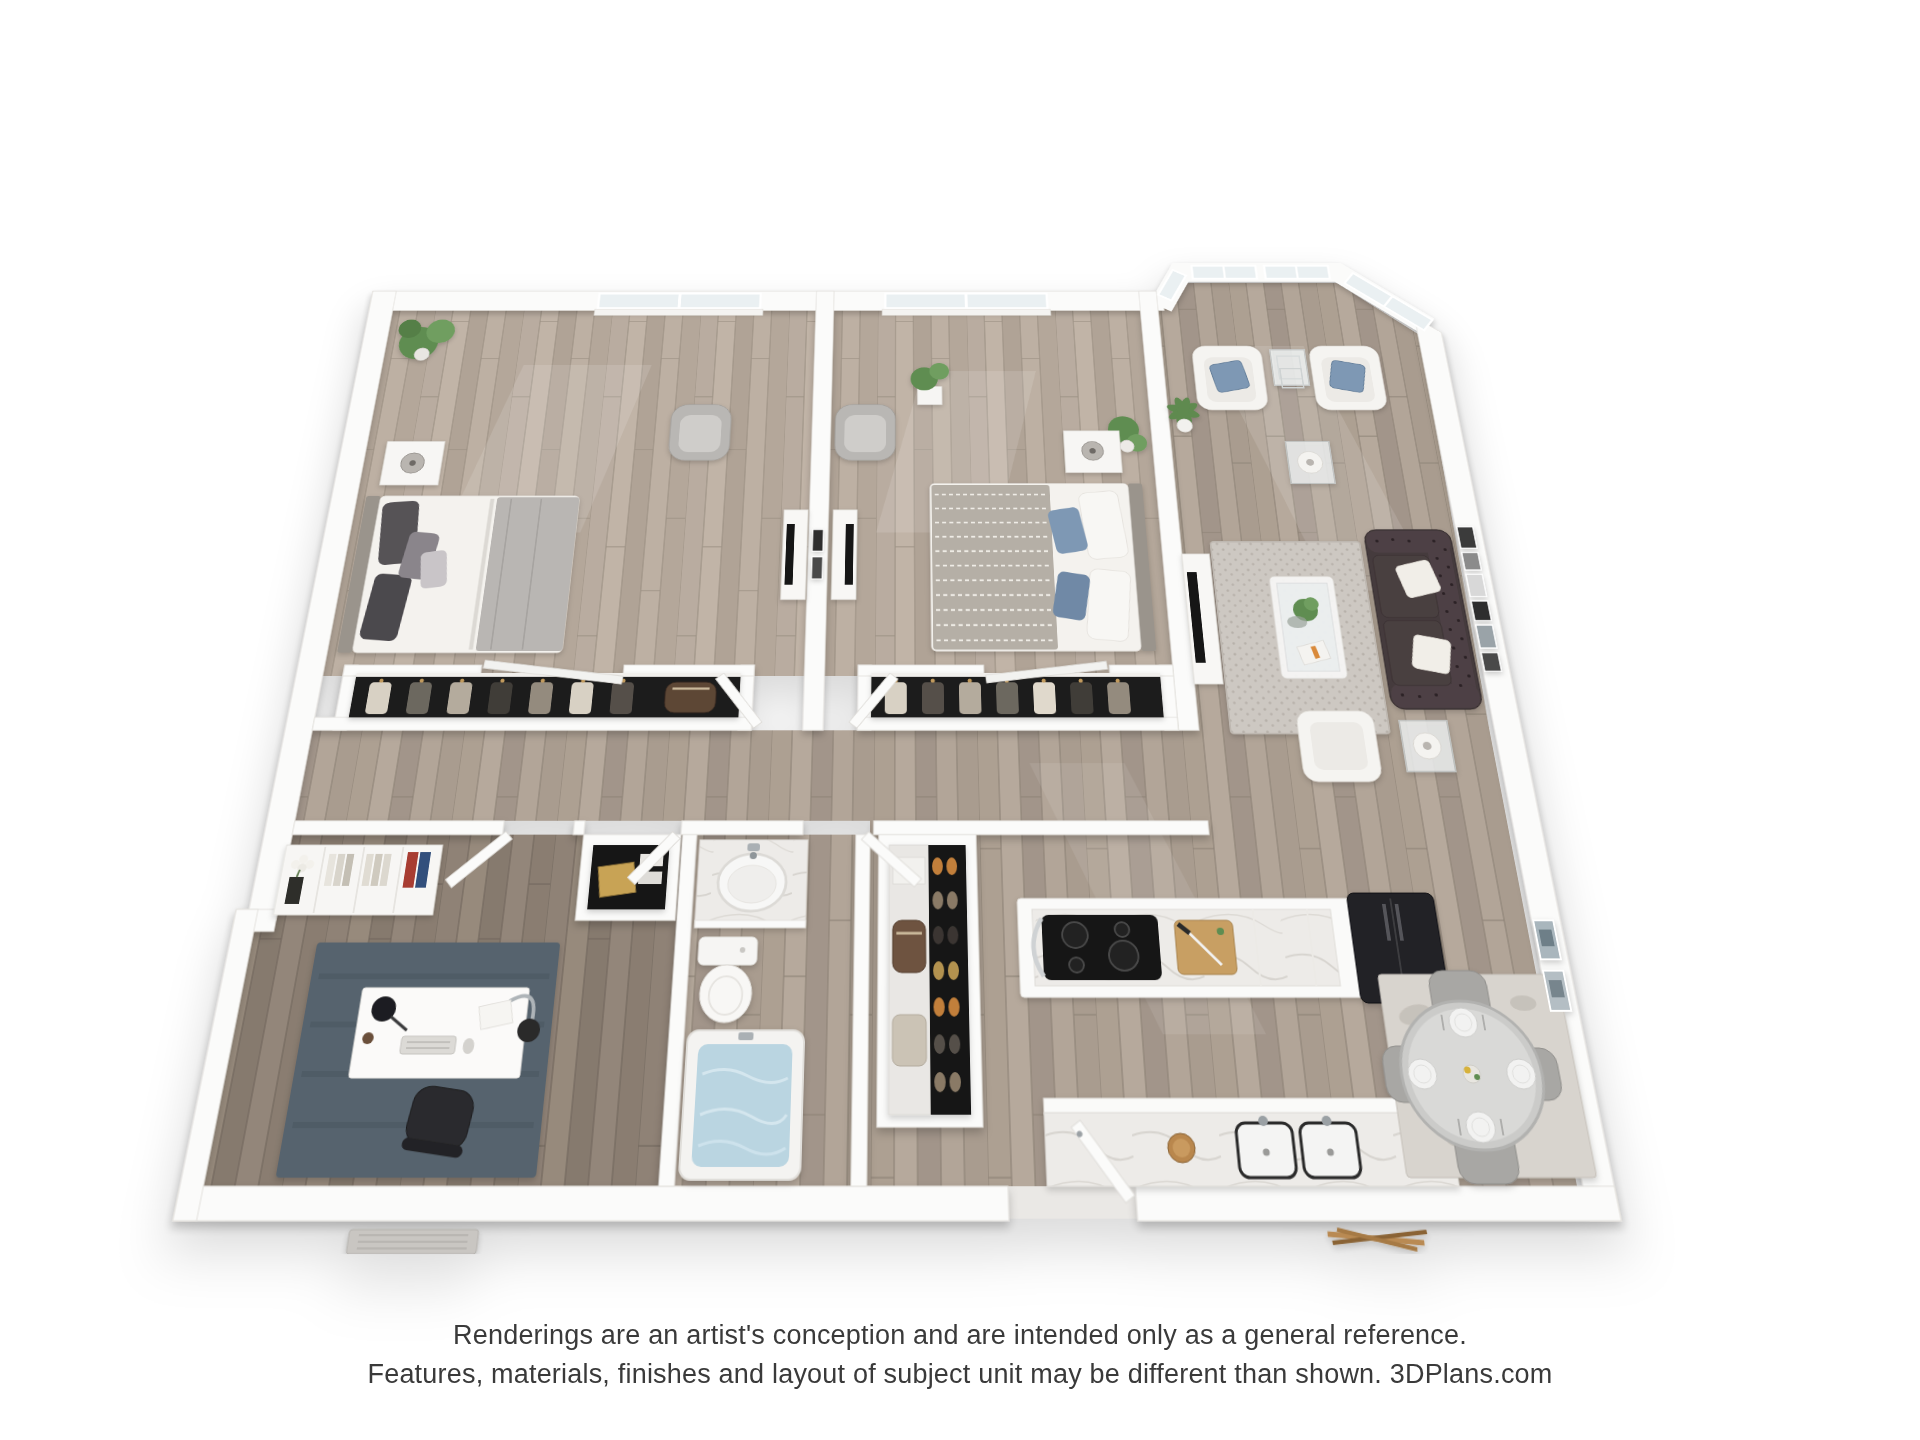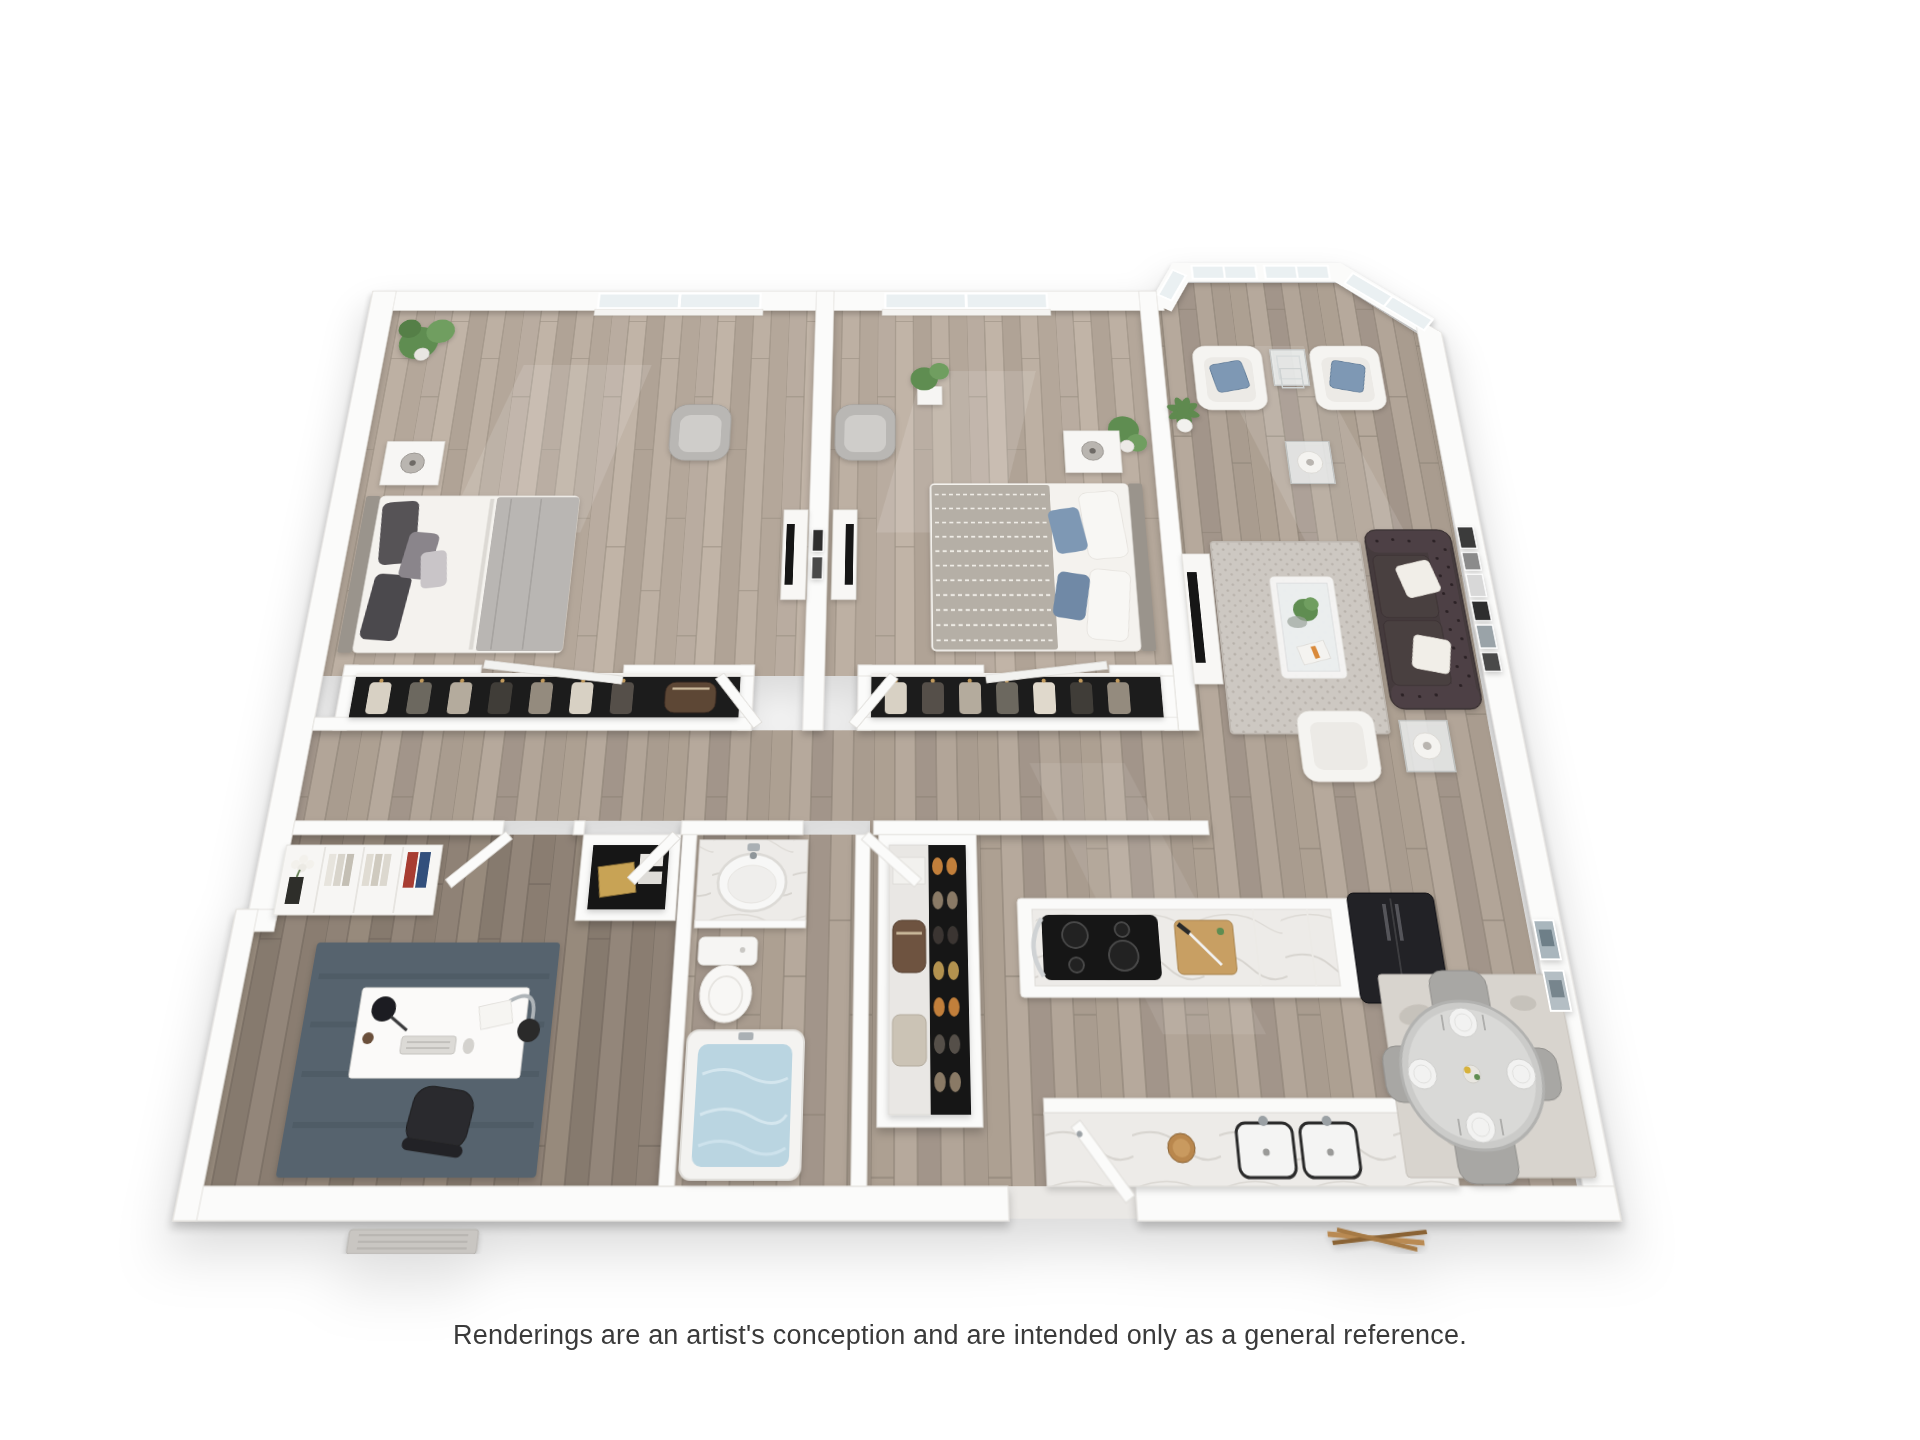--- a/index.html
+++ b/index.html
@@ -625,14 +625,15 @@
       <g transform="rotate(-36 984 1160)">
         <rect x="978" y="1072" width="12" height="88"></rect>
         <circle cx="981" cy="1082" r="3" fill="#9aa0a4" stroke="none"></circle>
       </g>
     </g>
   </svg>
   </div>
 
   <div class="disclaimer">
     <p>Renderings are an artist's conception and are intended only as a general reference.</p>
+    <p>Features, materials, finishes and layout of subject unit may be different than shown. 3DPlans.com</p>
   </div>
 </div>
 
 </body></html>

